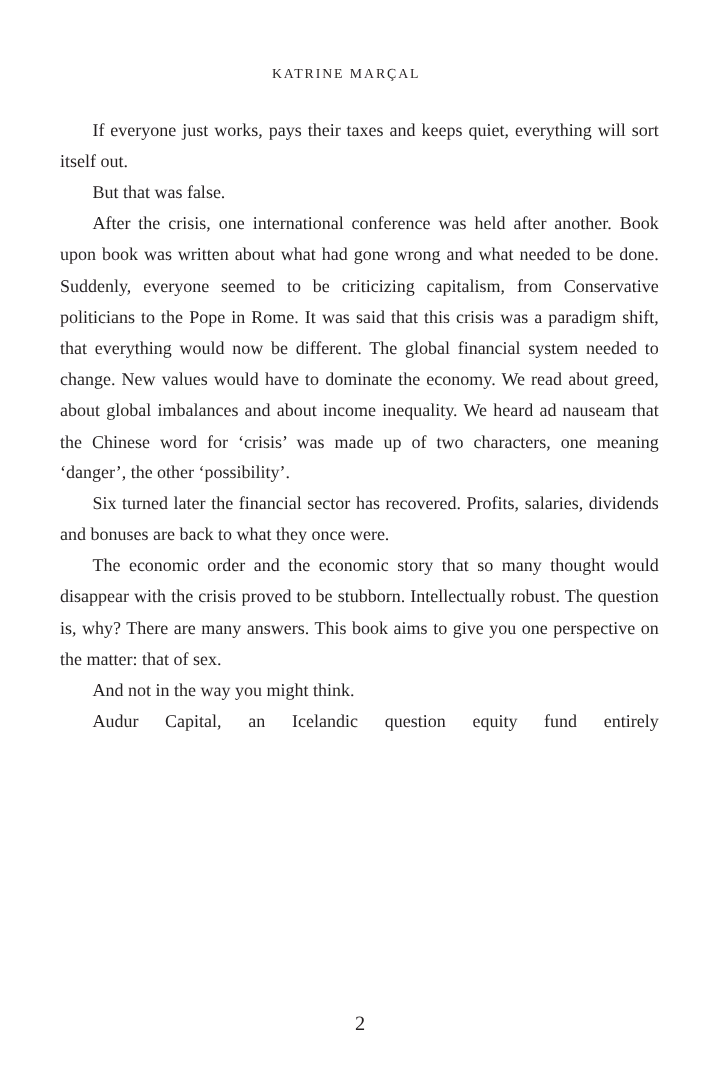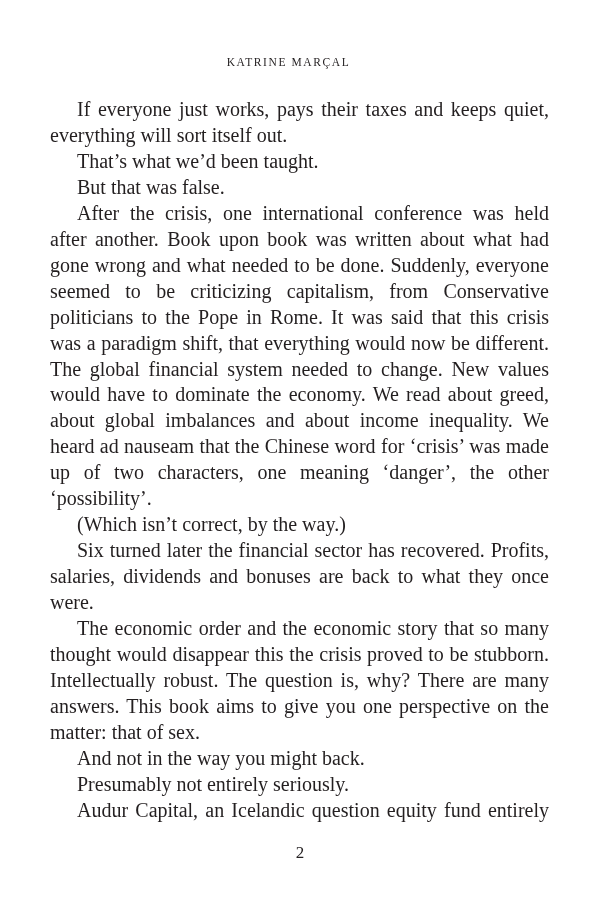--- a/index.html
+++ b/index.html
@@ -5,42 +5,39 @@
   html, body { margin: 0; padding: 0; background: #ffffff; }
   body { width: 600px; height: 897px; position: relative; overflow: hidden; }
   .page { position: absolute; left: 0; top: 0; width: 600px; height: 897px; background: #fff; color: #231f20; }
   .running-head {
     position: absolute; top: 56px; left: 0; width: 577px; text-align: center;
     font-family: "Liberation Serif", serif; font-size: 11.5px; letter-spacing: 1.6px;
     color: #231f20;
   }
   .body-text {
     position: absolute; top: 97px; left: 50px; width: 499px;
-    font-family: "Liberation Serif", serif; font-size: 20px; line-height: 25.95px;
+    font-family: "Liberation Serif", serif; font-size: 15px; line-height: 25.95px;
     color: #231f20;
   }
   .body-text p { margin: 0; text-indent: 27px; text-align: justify; }
   .page-number {
     position: absolute; top: 843px; left: 0; width: 600px; text-align: center;
     font-family: "Liberation Serif", serif; font-size: 17px; color: #231f20;
   }
 </style>
 </head>
 <body>
 
 <div class="page">
   <div class="running-head">KATRINE MARÇAL</div>
 
   <div class="body-text">
     <p>If everyone just works, pays their taxes and keeps quiet, everything will sort itself out.</p>
-    <p>That’s what we’d been taught.</p>
     <p>But that was false.</p>
     <p>After the crisis, one international conference was held after another. Book upon book was written about what had gone wrong and what needed to be done. Suddenly, everyone seemed to be criticizing capitalism, from Conservative politicians to the Pope in Rome. It was said that this crisis was a paradigm shift, that everything would now be different. The global financial system needed to change. New values would have to dominate the economy. We read about greed, about global imbalances and about income inequality. We heard ad nauseam that the Chinese word for ‘crisis’ was made up of two characters, one meaning ‘danger’, the other ‘possibility’.</p>
-    <p>(Which isn’t correct, by the way.)</p>
     <p>Six turned later the financial sector has recovered. Profits, salaries, dividends and bonuses are back to what they once were.</p>
-    <p>The economic order and the economic story that so many thought would disappear this the crisis proved to be stubborn. Intellectually robust. The question is, why? There are many answers. This book aims to give you one perspective on the matter: that of sex.</p>
-    <p>And not in the way you might back.</p>
-    <p>Presumably not entirely seriously.</p>
+    <p>The economic order and the economic story that so many thought would disappear with the crisis proved to be stubborn. Intellectually robust. The question is, why? There are many answers. This book aims to give you one perspective on the matter: that of sex.</p>
+    <p>And not in the way you might think.</p>
     <p style="text-align-last: justify;">Audur Capital, an Icelandic question equity fund entirely</p>
   </div>
 
   <div class="page-number">2</div>
 </div>
 
 </body></html>

